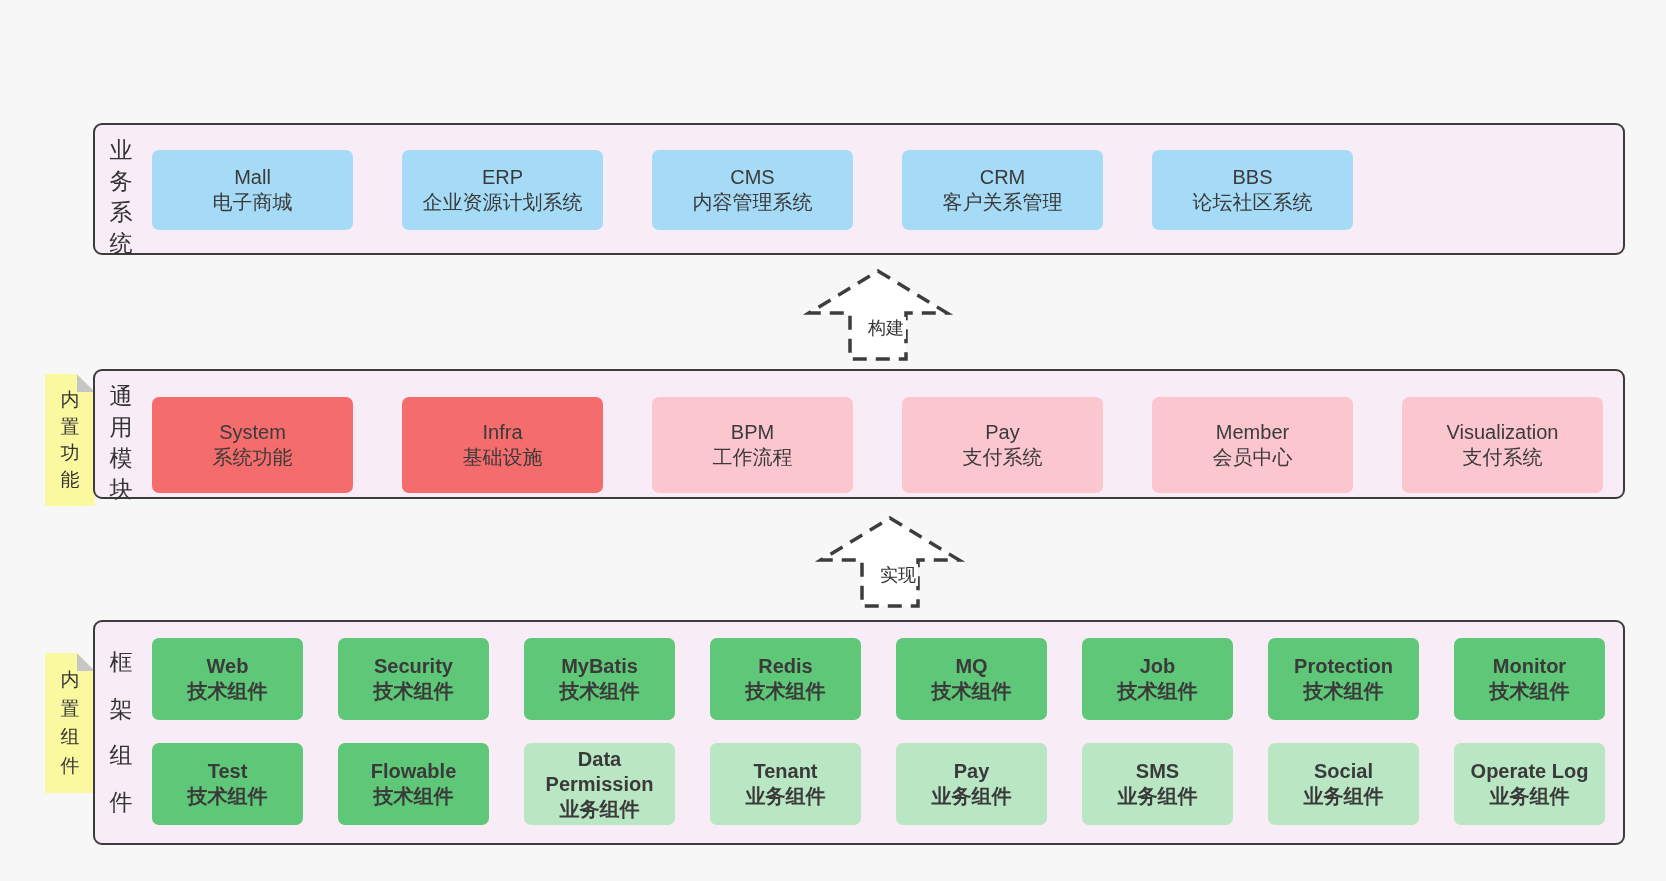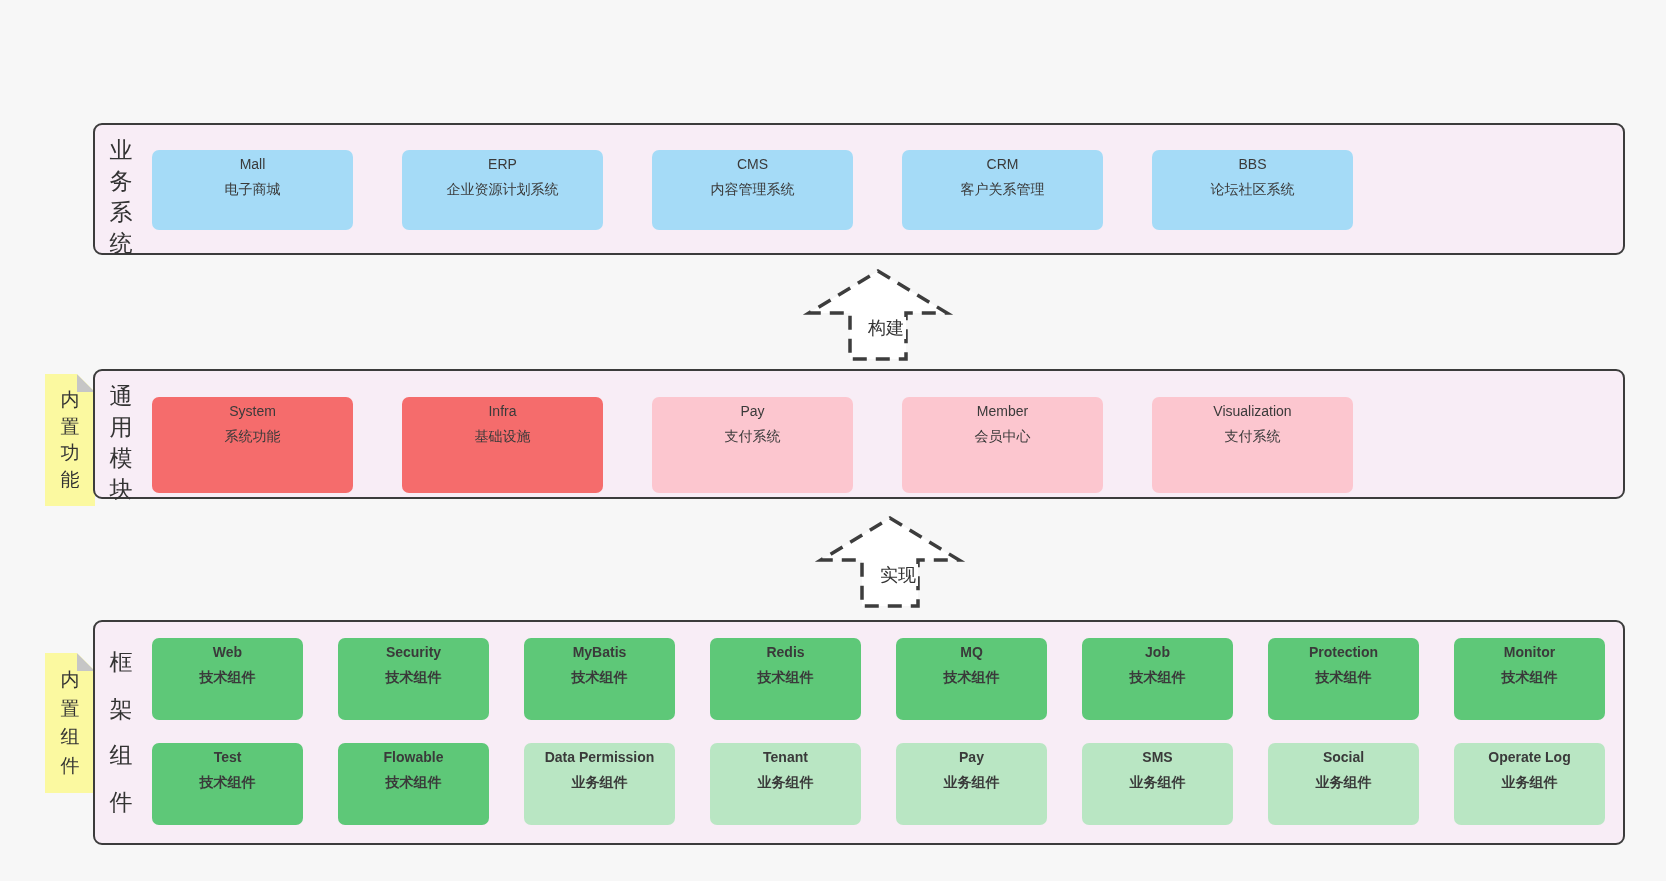--- a/index.html
+++ b/index.html
@@ -28,22 +28,22 @@
   }
 
   
   .row { position:absolute; left:57px; display:flex; }
   .row-six    { gap:49px; top:25px; }
   .row-eight-1{ gap:35px; top:16px; }
   .row-eight-2{ gap:35px; top:121px; }
 
   .box {
     border-radius:7px; box-sizing:border-box;
-    display:flex; flex-direction:column; align-items:center; 
-    text-align:center; font-size:14px; line-height:25px; color:#3a3a3a;
+    display:flex; flex-direction:column; align-items:center; justify-content:center;
+    text-align:center; font-size:20px; line-height:25px; color:#3a3a3a;
     padding:2px 14px;
   }
   .box span { display:block; }
   .box-wide   { width:201px; height:80px; }
   .box-mid    { width:201px; height:96px; }
   .box-small  { width:151px; height:82px;font-weight:bold; }
   .blue       { background:#a5dbf7; }
   .red        { background:#f56c6c; }
   .pink       { background:#fcc6cf; }
   .green      { background:#5ec878; }
@@ -151,20 +151,24 @@
     <div class="row row-six" style="top:26px">
       <div class="box box-mid red">
         <span>System</span>
         <span>系统功能</span>
       </div>
       <div class="box box-mid red">
         <span>Infra</span>
         <span>基础设施</span>
       </div>
       <div class="box box-mid pink">
+        <span>BPM</span>
+        <span>工作流程</span>
+      </div>
+      <div class="box box-mid pink">
         <span>Pay</span>
         <span>支付系统</span>
       </div>
       <div class="box box-mid pink">
         <span>Member</span>
         <span>会员中心</span>
       </div>
       <div class="box box-mid pink">
         <span>Visualization</span>
         <span>支付系统</span>

